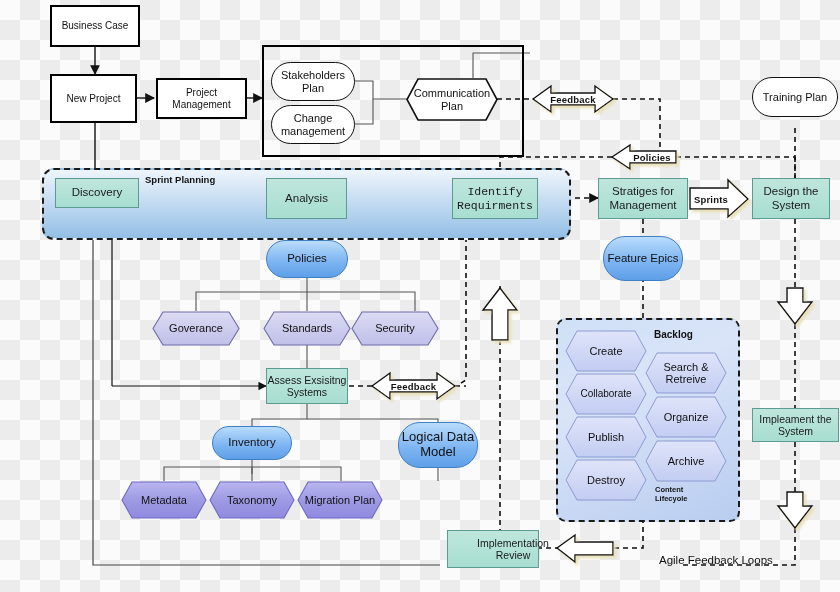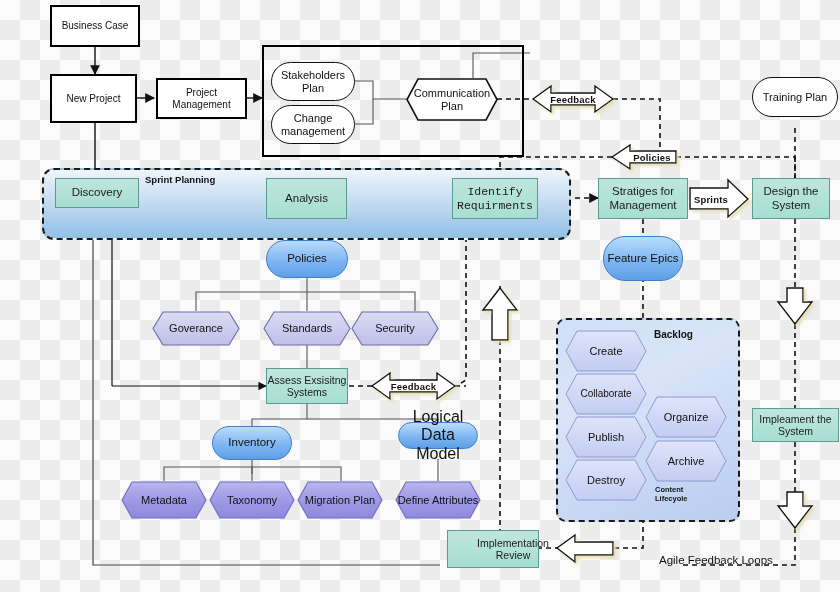--- a/index.html
+++ b/index.html
@@ -253,46 +253,40 @@
     <svg width="88" height="35" viewBox="0 0 88 35">
         <path d="M 11 1 L 77 1 L 87 17.5 L 77 34 L 11 34 L 1 17.5 Z" fill="url(#lavg)" stroke="#6d6ca8" stroke-width="1.1"></path>
       </svg>
     <div class="hexlabel">Security</div>
   </div>
 
   <div class="node teal" style="left:266px;top:368px;width:82px;height:36px;font-size:10.5px;">Assess Exsisitng Systems</div>
 
   <div class="node pill-blue" style="left:212px;top:426px;width:80px;height:34px;">Inventory</div>
 
-  <div class="node pill-blue" style="left:398px;top:422px;width:80px;height:27px;font-size:16px;">Logical Data Model</div>
+  <div class="node pill-blue" style="left:398px;top:422px;width:80px;height:46px;font-size:13px;">Logical Data Model</div>
 
   <div class="hexwrap" style="left:121px;top:481px;">
     <svg width="86" height="38" viewBox="0 0 86 38">
         <path d="M 11 1 L 75 1 L 85 19 L 75 37 L 11 37 L 1 19 Z" fill="url(#purg)" stroke="#6d6ac4" stroke-width="1.1"></path>
       </svg>
     <div class="hexlabel">Metadata</div>
   </div>
   <div class="hexwrap" style="left:209px;top:481px;">
     <svg width="86" height="38" viewBox="0 0 86 38">
         <path d="M 11 1 L 75 1 L 85 19 L 75 37 L 11 37 L 1 19 Z" fill="url(#purg)" stroke="#6d6ac4" stroke-width="1.1"></path>
       </svg>
     <div class="hexlabel">Taxonomy</div>
   </div>
   <div class="hexwrap" style="left:297px;top:481px;">
     <svg width="86" height="38" viewBox="0 0 86 38">
         <path d="M 11 1 L 75 1 L 85 19 L 75 37 L 11 37 L 1 19 Z" fill="url(#purg)" stroke="#6d6ac4" stroke-width="1.1"></path>
       </svg>
     <div class="hexlabel">Migration Plan</div>
   </div>
-  <div class="hexwrap" style="left:395px;top:481px;">
-    <svg width="86" height="38" viewBox="0 0 86 38">
-        <path d="M 11 1 L 75 1 L 85 19 L 75 37 L 11 37 L 1 19 Z" fill="url(#purg)" stroke="#6d6ac4" stroke-width="1.1"></path>
-      </svg>
-    <div class="hexlabel">Define Attributes</div>
-  </div>
 
   <div class="node teal" style="left:752px;top:408px;width:87px;height:34px;font-size:10.5px;">Impleament the System</div>
 
   <div class="node teal" style="left:447px;top:530px;width:92px;height:38px;font-size:10.5px;padding-left:40px;">Implementation Review</div>
 
   <div class="hexwrap" style="left:565px;top:330px;">
     <svg width="82" height="42" viewBox="0 0 82 42">
         <path d="M 12 1 L 70 1 L 81 21 L 70 41 L 12 41 L 1 21 Z" fill="url(#bhexg)" stroke="#8d9ad0" stroke-width="1"></path>
       </svg>
     <div class="hexlabel">Create</div>
@@ -309,20 +303,26 @@
       </svg>
     <div class="hexlabel">Publish</div>
   </div>
   <div class="hexwrap" style="left:565px;top:459px;">
     <svg width="82" height="42" viewBox="0 0 82 42">
         <path d="M 12 1 L 70 1 L 81 21 L 70 41 L 12 41 L 1 21 Z" fill="url(#bhexg)" stroke="#8d9ad0" stroke-width="1"></path>
       </svg>
     <div class="hexlabel">Destroy</div>
   </div>
 
+  <div class="hexwrap" style="left:645px;top:352px;">
+    <svg width="82" height="42" viewBox="0 0 82 42">
+        <path d="M 12 1 L 70 1 L 81 21 L 70 41 L 12 41 L 1 21 Z" fill="url(#bhexg)" stroke="#8d9ad0" stroke-width="1"></path>
+      </svg>
+    <div class="hexlabel">Search &amp; Retreive</div>
+  </div>
   <div class="hexwrap" style="left:645px;top:396px;">
     <svg width="82" height="42" viewBox="0 0 82 42">
         <path d="M 12 1 L 70 1 L 81 21 L 70 41 L 12 41 L 1 21 Z" fill="url(#bhexg)" stroke="#8d9ad0" stroke-width="1"></path>
       </svg>
     <div class="hexlabel">Organize</div>
   </div>
   <div class="hexwrap" style="left:645px;top:440px;">
     <svg width="82" height="42" viewBox="0 0 82 42">
         <path d="M 12 1 L 70 1 L 81 21 L 70 41 L 12 41 L 1 21 Z" fill="url(#bhexg)" stroke="#8d9ad0" stroke-width="1"></path>
       </svg>

